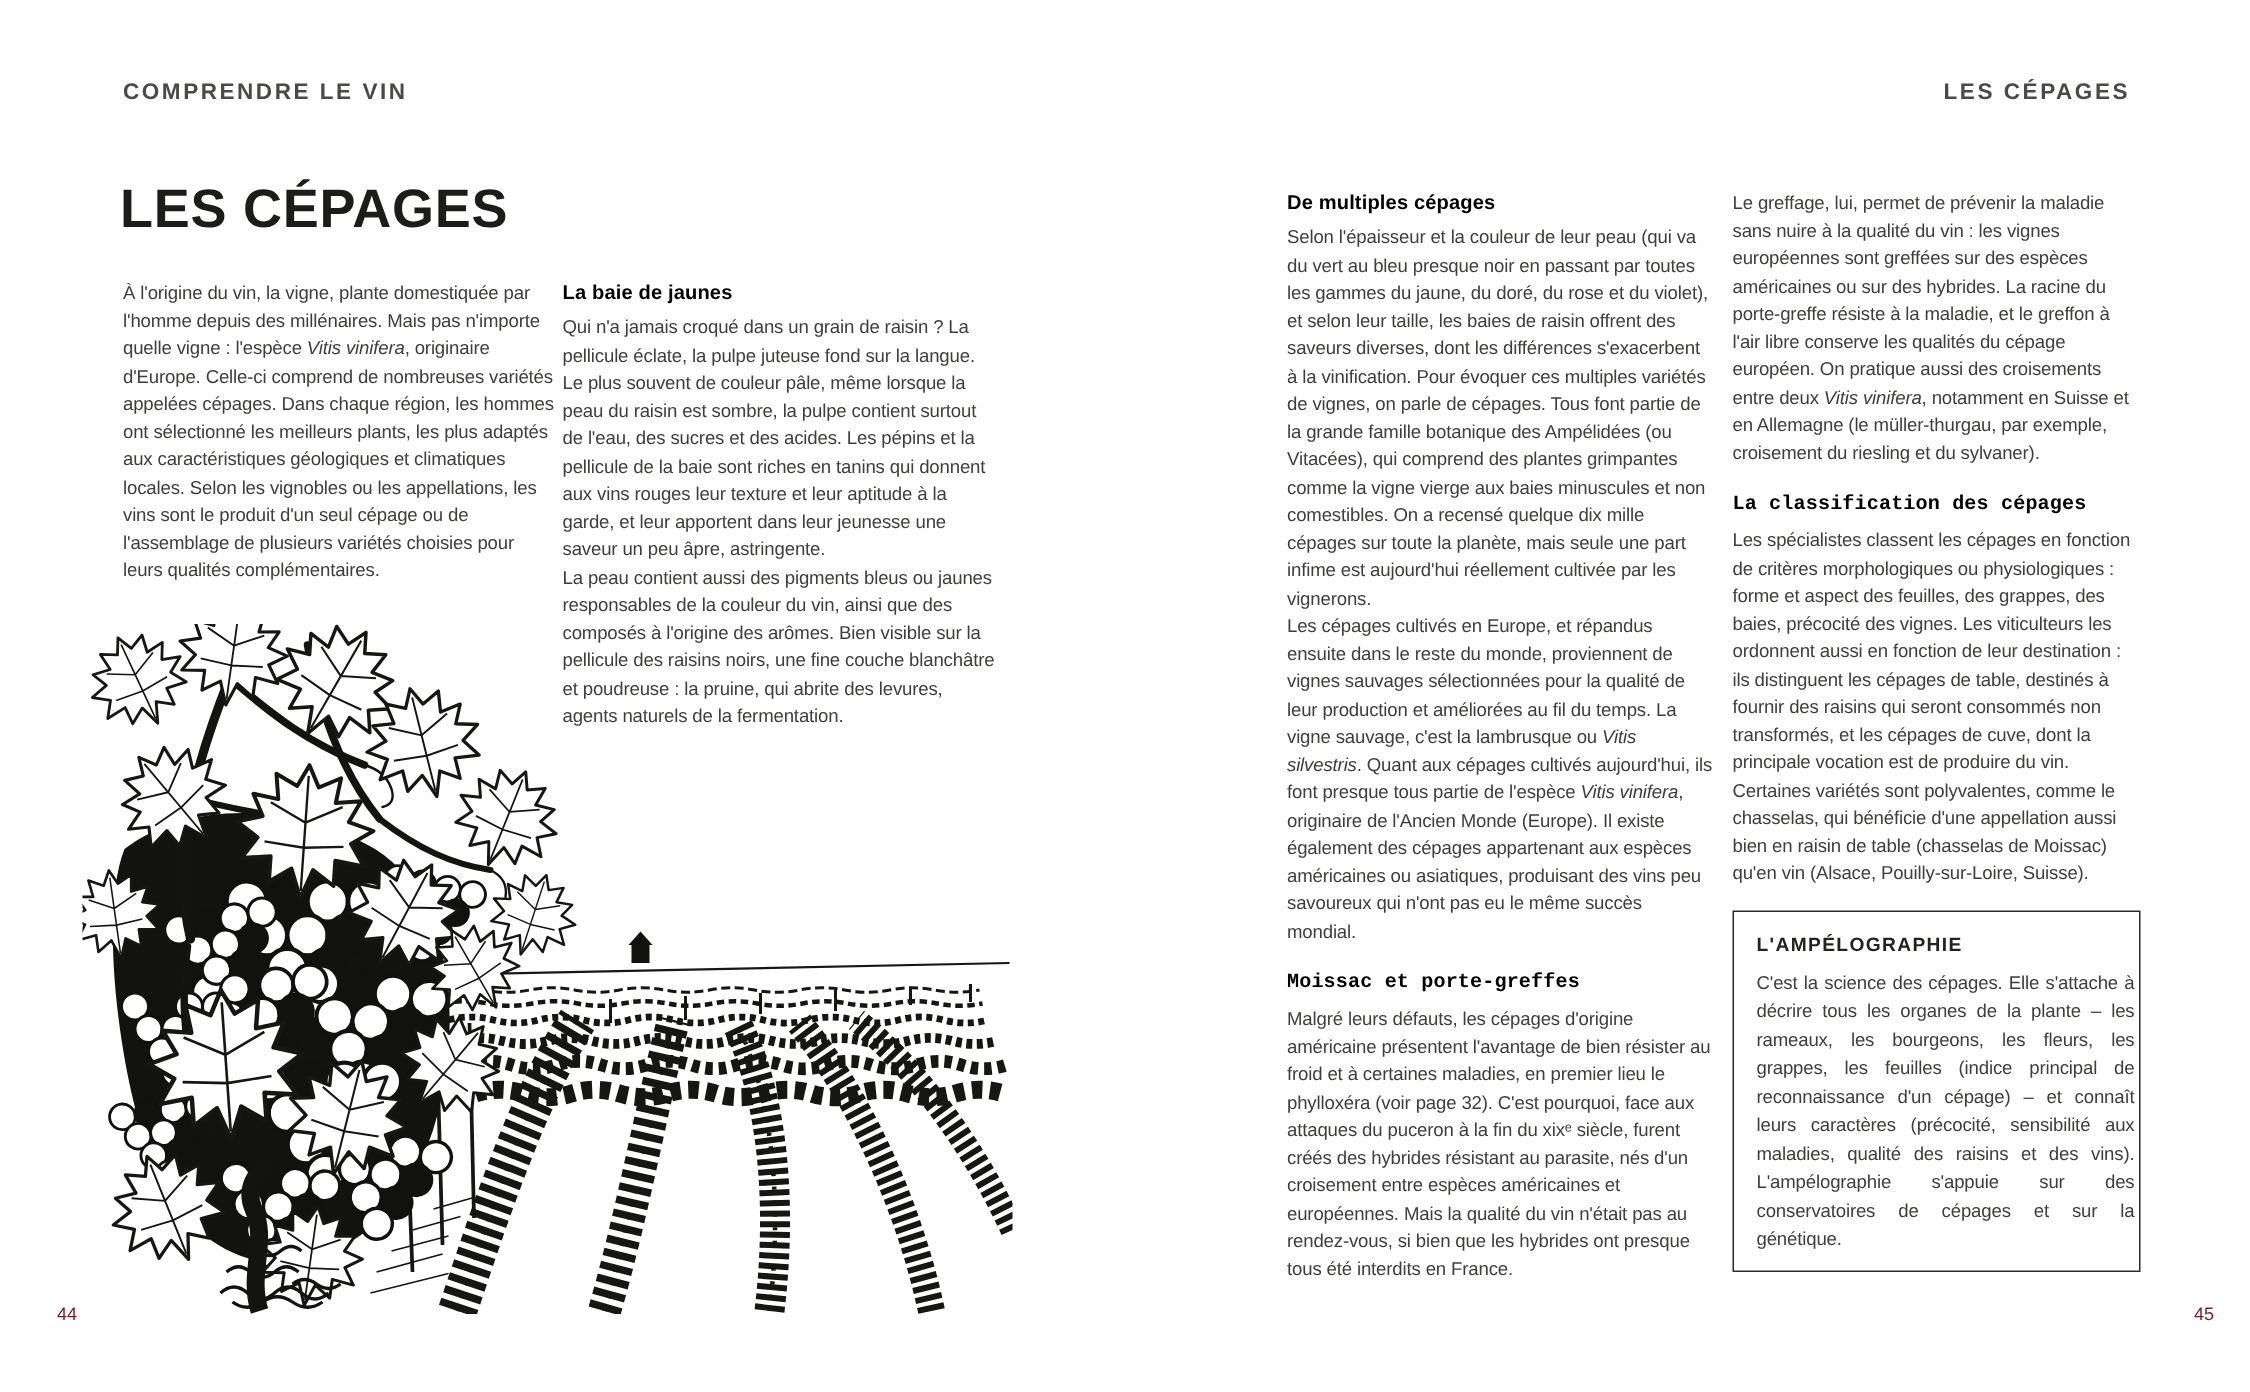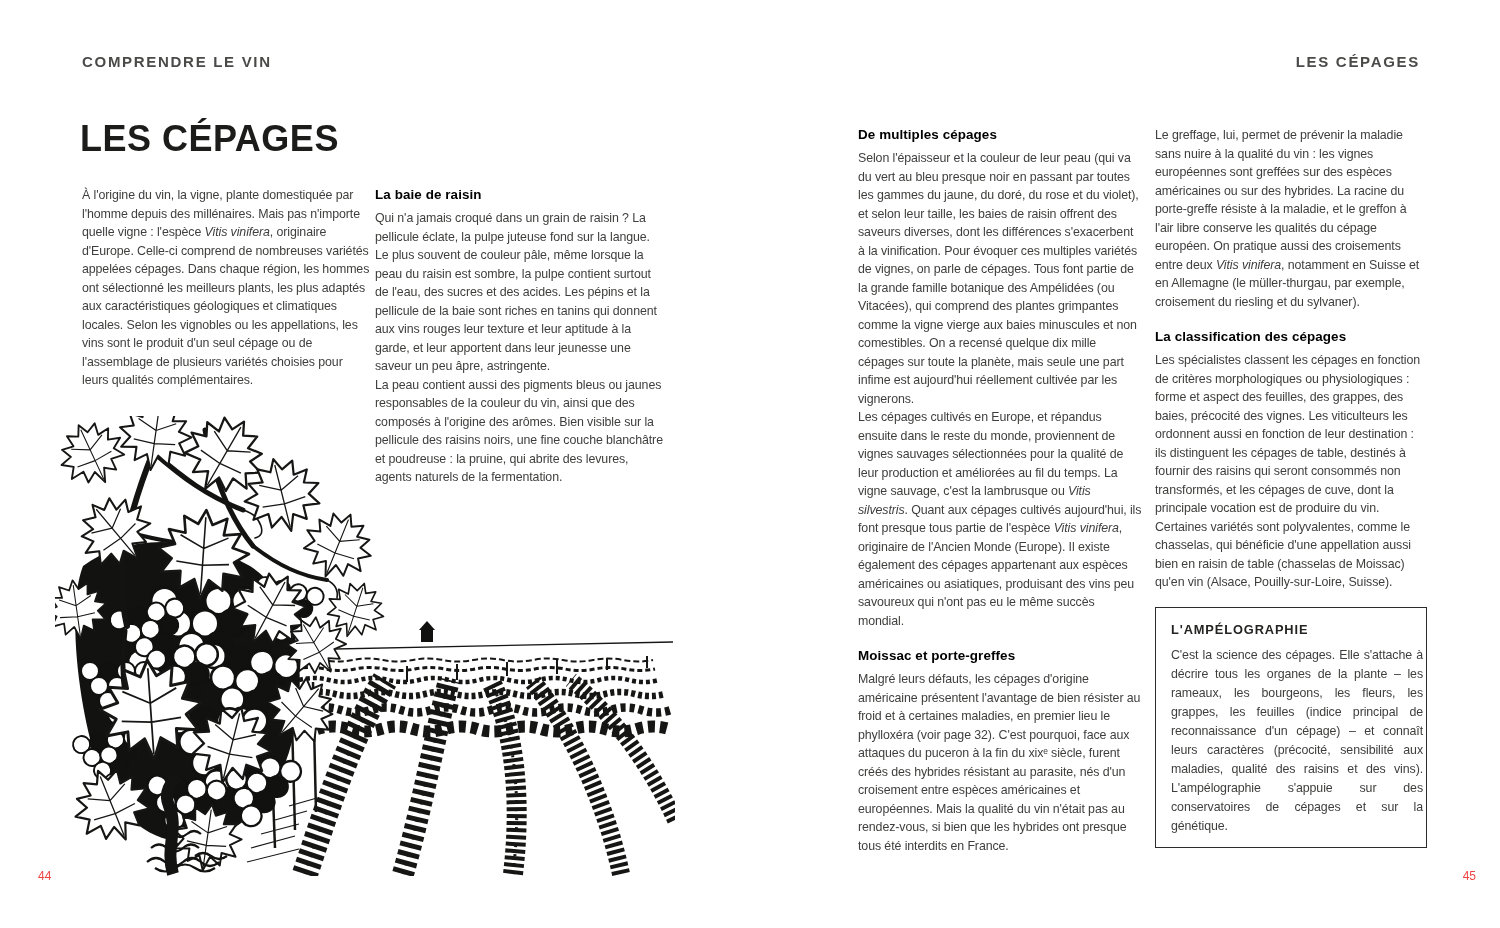--- a/index.html
+++ b/index.html
@@ -8,34 +8,34 @@
     background:#ffffff;color:#3e3e3d;
     font-family:"Liberation Sans", sans-serif;
     -webkit-font-smoothing:antialiased;
   }
   .running{
     position:absolute;top:53px;font-size:15px;letter-spacing:1.7px;
     color:#4a4a49;font-weight:600;
   }
   .running.left{left:82px;}
   .running.right{right:80px;}
-  .page-num{position:absolute;top:869px;font-size:12px;color:#ef4444;}
+  .page-num{position:absolute;top:869px;font-size:12px;color:#7f1d1d;}
   .page-num.left{left:38px;}
   .page-num.right{right:24px;}
   .title{
     position:absolute;left:80px;top:118px;margin:0;
     font-size:36px;font-weight:700;letter-spacing:0.5px;color:#1c1c1b;
   }
   .col{position:absolute;font-size:12.4px;line-height:18.5px;letter-spacing:-0.1px;}
   .col p{margin:0;}
   .sect{
     font-size:13.4px;font-weight:700;color:#000000;margin:0 0 5px 0;line-height:18px;
     letter-spacing:0.1px;
   }
-  .sect.gap{margin-top:17px;}
+  .sect.gap{margin-top:17px;font-family:Liberation Mono, monospace;}
   em{}
   .intro{left:82px;top:186px;width:288px;}
   .baie{left:375px;top:186px;width:288px;}
   .rcol1{left:858px;top:126px;width:285px;}
   .rcol2{left:1155px;top:126px;width:272px;}
   .ampbox{
     border:1.5px solid #2b2b2a;margin-top:15px;padding:13px 3px 11px 15px;
   }
   .ampbox h4{
     margin:0 0 7px 0;font-size:12.8px;font-weight:700;letter-spacing:0.9px;color:#232322;
@@ -48,21 +48,21 @@
 <body>
 
 <div class="running left">COMPRENDRE LE VIN</div>
 <h1 class="title">LES CÉPAGES</h1>
 
 <div class="col intro">
   <p>À l'origine du vin, la vigne, plante domestiquée par l'homme depuis des millénaires. Mais pas n'importe quelle vigne : l'espèce <em>Vitis vinifera</em>, originaire d'Europe. Celle-ci comprend de nombreuses variétés appelées cépages. Dans chaque région, les hommes ont sélectionné les meilleurs plants, les plus adaptés aux caractéristiques géologiques et climatiques locales. Selon les vignobles ou les appellations, les vins sont le produit d'un seul cépage ou de l'assemblage de plusieurs variétés choisies pour leurs qualités complémentaires.</p>
 </div>
 
 <div class="col baie">
-  <h3 class="sect">La baie de raisin</h3>
+  <h3 class="sect">La baie de jaunes</h3>
   <p>Qui n'a jamais croqué dans un grain de raisin ? La pellicule éclate, la pulpe juteuse fond sur la langue. Le plus souvent de couleur pâle, même lorsque la peau du raisin est sombre, la pulpe contient surtout de l'eau, des sucres et des acides. Les pépins et la pellicule de la baie sont riches en tanins qui donnent aux vins rouges leur texture et leur aptitude à la garde, et leur apportent dans leur jeunesse une saveur un peu âpre, astringente.</p>
   <p>La peau contient aussi des pigments bleus ou jaunes responsables de la couleur du vin, ainsi que des composés à l'origine des arômes. Bien visible sur la pellicule des raisins noirs, une fine couche blanchâtre et poudreuse : la pruine, qui abrite des levures, agents naturels de la fermentation.</p>
 </div>
 
 <div class="illus">
 <svg width="620" height="460" viewBox="0 0 620 460" xmlns="http://www.w3.org/2000/svg">
   <defs>
     <g id="leaf">
       <path d="M0,-40 L6,-28 L18,-34 L16,-20 L30,-22 L24,-10 L38,-6 L26,2 L34,14 L18,12 L18,26 L6,18 L0,34 L-6,18 L-18,26 L-18,12 L-34,14 L-26,2 L-38,-6 L-24,-10 L-30,-22 L-16,-20 L-18,-34 L-6,-28 Z" fill="#ffffff" stroke="#161615" stroke-width="2.2" stroke-linejoin="round"></path>
       <path d="M0,30 L0,-34 M0,-8 L-20,-18 M0,-8 L20,-18 M0,6 L-22,4 M0,6 L22,4" fill="none" stroke="#161615" stroke-width="1.3"></path>

